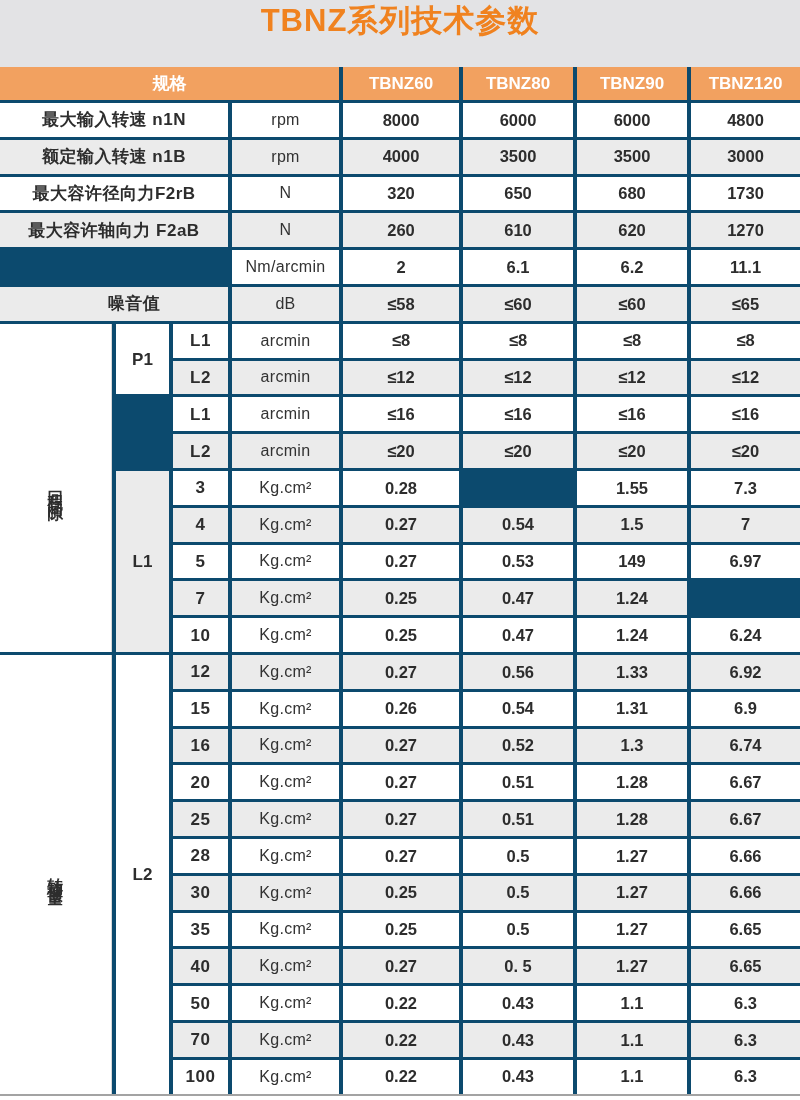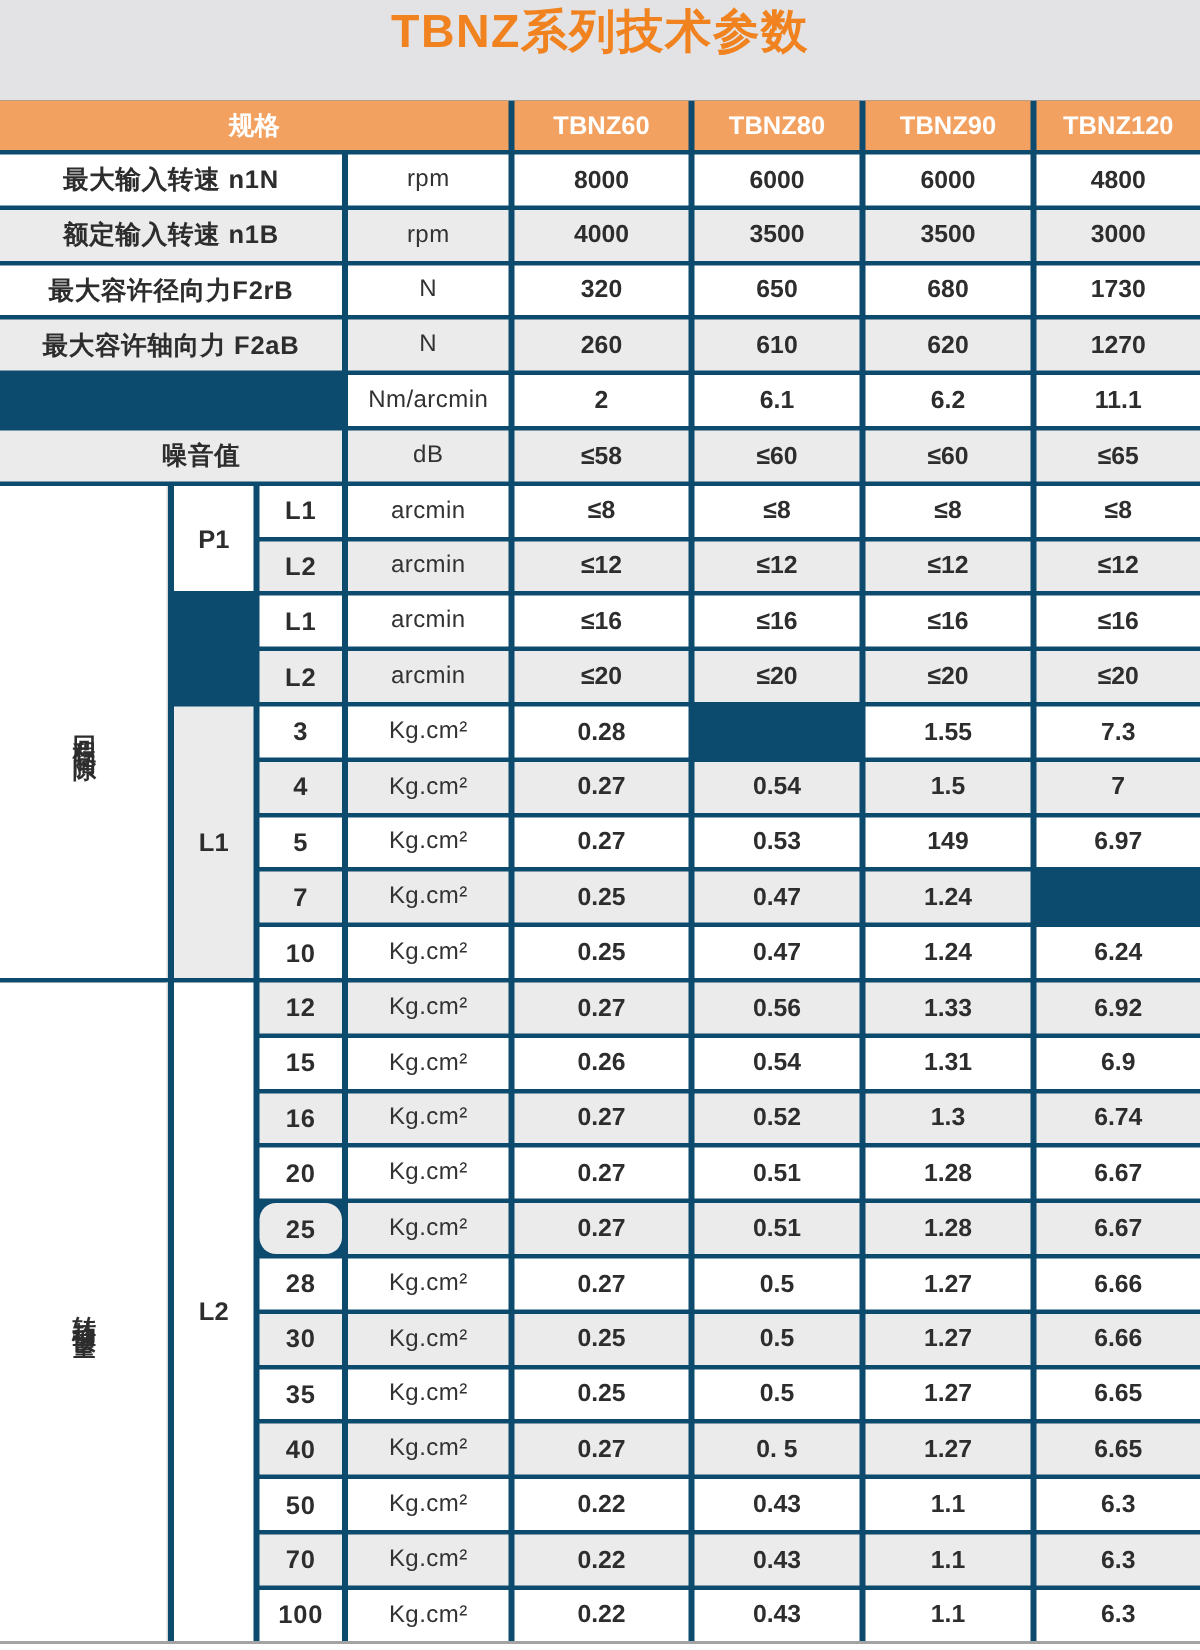--- a/index.html
+++ b/index.html
@@ -149,21 +149,21 @@
       <div class="cell val shade" style="grid-area: 19 / 5;">0.27</div>
       <div class="cell val shade" style="grid-area: 19 / 6;">0.52</div>
       <div class="cell val shade" style="grid-area: 19 / 7;">1.3</div>
       <div class="cell val shade" style="grid-area: 19 / 8;">6.74</div>
       <div class="cell label" style="grid-area: 20 / 3;">20</div>
       <div class="cell unit" style="grid-area: 20 / 4;">Kg.cm²</div>
       <div class="cell val" style="grid-area: 20 / 5;">0.27</div>
       <div class="cell val" style="grid-area: 20 / 6;">0.51</div>
       <div class="cell val" style="grid-area: 20 / 7;">1.28</div>
       <div class="cell val" style="grid-area: 20 / 8;">6.67</div>
-      <div class="cell label shade" style="grid-area: 21 / 3; border-radius: 11px;">25</div>
+      <div class="cell label shade" style="grid-area: 21 / 3;">25</div>
       <div class="cell unit shade" style="grid-area: 21 / 4;">Kg.cm²</div>
       <div class="cell val shade" style="grid-area: 21 / 5;">0.27</div>
       <div class="cell val shade" style="grid-area: 21 / 6;">0.51</div>
       <div class="cell val shade" style="grid-area: 21 / 7;">1.28</div>
       <div class="cell val shade" style="grid-area: 21 / 8;">6.67</div>
       <div class="cell label" style="grid-area: 22 / 3;">28</div>
       <div class="cell unit" style="grid-area: 22 / 4;">Kg.cm²</div>
       <div class="cell val" style="grid-area: 22 / 5;">0.27</div>
       <div class="cell val" style="grid-area: 22 / 6;">0.5</div>
       <div class="cell val" style="grid-area: 22 / 7;">1.27</div>

